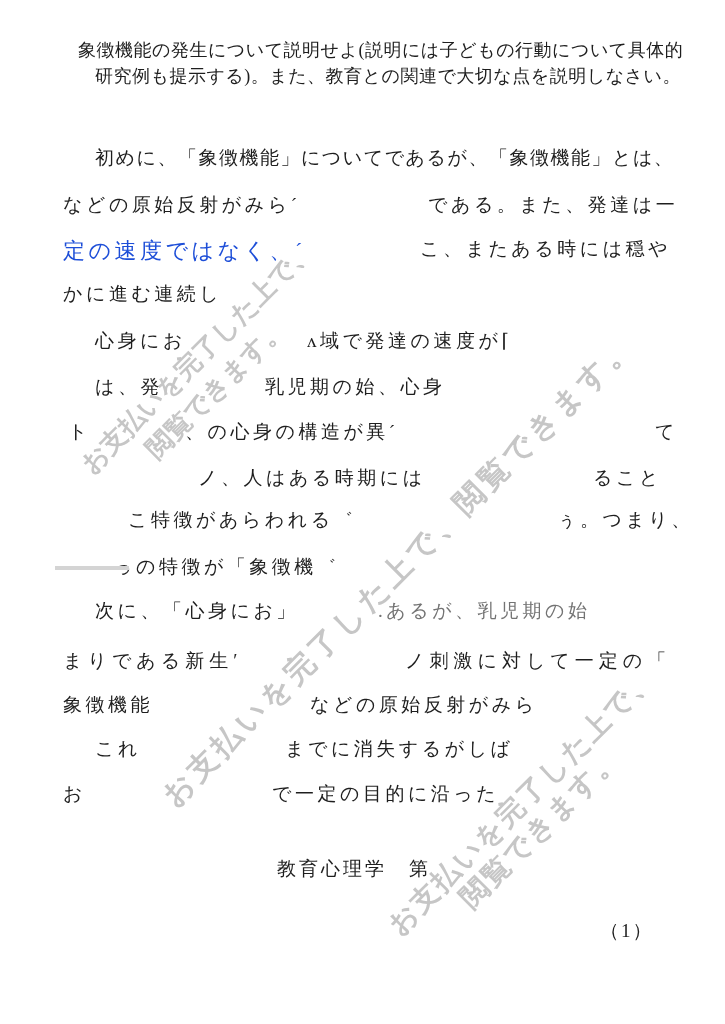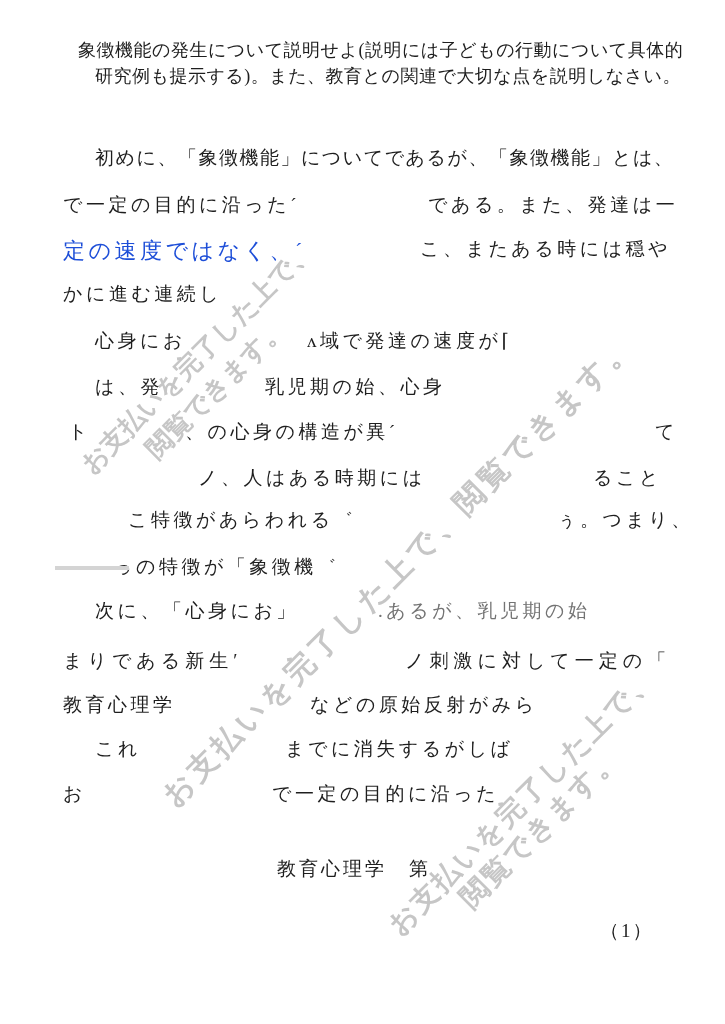--- a/index.html
+++ b/index.html
@@ -35,42 +35,42 @@
       <span class="wm" style="left: 82px; top: 444.4px; font-size: 26px; letter-spacing: 0px; color: rgb(198, 198, 198); transform-origin: 13px 50%; transform: rotate(-45deg);">お支払いを完了した上で、</span>
       <span class="wm" style="left: 147px; top: 429.4px; font-size: 26px; letter-spacing: 0px; color: rgb(198, 198, 198); transform-origin: 13px 50%; transform: rotate(-45deg);">閲覧できます。</span>
       <span class="wm" style="left: 163px; top: 772px; font-size: 30px; letter-spacing: 4px; color: rgb(198, 198, 198); transform-origin: 15px 50%; transform: rotate(-45deg);">お支払いを完了した上で、閲覧できます。</span>
       <span class="wm" style="left: 389px; top: 903.2px; font-size: 28px; letter-spacing: 2px; color: rgb(198, 198, 198); transform-origin: 14px 50%; transform: rotate(-45deg);">お支払いを完了した上で、</span>
       <span class="wm" style="left: 461px; top: 876.2px; font-size: 28px; letter-spacing: 2px; color: rgb(198, 198, 198); transform-origin: 14px 50%; transform: rotate(-45deg);">閲覧できます。</span>
     </div>
   <div class="layer" id="text-layer">
       <span class="txt" style="left: 78px; top: 40px; font-size: 18px; letter-spacing: 0.5px; color: rgb(30, 30, 30);">象徴機能の発生について説明せよ(説明には子どもの行動について具体的</span>
       <span class="txt" style="left: 95px; top: 66px; font-size: 18px; letter-spacing: 0.5px; color: rgb(30, 30, 30);">研究例も提示する)。また、教育との関連で大切な点を説明しなさい。</span>
       <span class="txt" style="left: 95px; top: 147px; font-size: 19px; letter-spacing: 1.5px; color: rgb(30, 30, 30);">初めに、「象徴機能」についてであるが、「象徴機能」とは、</span>
-      <span class="txt" style="left: 63px; top: 194px; font-size: 19px; letter-spacing: 3.5px; color: rgb(30, 30, 30);">で一定の目的に沿った´</span>
+      <span class="txt" style="left: 63px; top: 194px; font-size: 19px; letter-spacing: 3.5px; color: rgb(30, 30, 30);">などの原始反射がみら´</span>
       <span class="txt" style="left: 428px; top: 194px; font-size: 19px; letter-spacing: 3.5px; color: rgb(30, 30, 30);">である。また、発達は一</span>
       <span class="txt" style="left: 63px; top: 238px; font-size: 22px; letter-spacing: 3.5px; color: #1d4ed8;">定の速度ではなく、´</span>
       <span class="txt" style="left: 420px; top: 238px; font-size: 19px; letter-spacing: 3.5px; color: rgb(30, 30, 30);">こ、またある時には穏や</span>
       <span class="txt" style="left: 63px; top: 283px; font-size: 19px; letter-spacing: 3.5px; color: rgb(30, 30, 30);">かに進む連続し</span>
       <span class="txt" style="left: 95px; top: 330px; font-size: 19px; letter-spacing: 3.5px; color: rgb(30, 30, 30);">心身にお</span>
       <span class="txt" style="left: 307px; top: 330px; font-size: 19px; letter-spacing: 3.5px; color: rgb(30, 30, 30);">ʌ域で発達の速度が⌈</span>
       <span class="txt" style="left: 63px; top: 376px; font-size: 19px; letter-spacing: 3.5px; color: rgb(30, 30, 30); margin-left: 32px;">は、発</span>
       <span class="txt" style="left: 265px; top: 376px; font-size: 19px; letter-spacing: 3.5px; color: rgb(30, 30, 30);">乳児期の始、心身</span>
       <span class="txt" style="left: 68px; top: 421px; font-size: 19px; letter-spacing: 3.5px; color: rgb(30, 30, 30);">ト</span>
       <span class="txt" style="left: 185px; top: 421px; font-size: 19px; letter-spacing: 3.5px; color: rgb(30, 30, 30);">、の心身の構造が異´</span>
       <span class="txt" style="left: 655px; top: 421px; font-size: 19px; letter-spacing: 3.5px; color: rgb(30, 30, 30);">て</span>
       <span class="txt" style="left: 198px; top: 467px; font-size: 19px; letter-spacing: 3.5px; color: rgb(30, 30, 30);">ノ、人はある時期には</span>
       <span class="txt" style="left: 593px; top: 467px; font-size: 19px; letter-spacing: 3.5px; color: rgb(30, 30, 30);">ること</span>
       <span class="txt" style="left: 128px; top: 509px; font-size: 19px; letter-spacing: 3.5px; color: rgb(30, 30, 30);">こ特徴があらわれる゛</span>
       <span class="txt" style="left: 557px; top: 509px; font-size: 19px; letter-spacing: 3.5px; color: rgb(30, 30, 30);">ぅ。つまり、</span>
       <span class="txt" style="left: 113px; top: 556px; font-size: 19px; letter-spacing: 3.5px; color: rgb(30, 30, 30);">っの特徴が「象徴機゛</span>
       <span class="txt" style="left: 95px; top: 600px; font-size: 19px; letter-spacing: 3.5px; color: rgb(30, 30, 30);">次に、「心身にお」</span>
       <span class="txt" style="left: 378px; top: 600px; font-size: 19px; letter-spacing: 3.5px; color: #737373;">.あるが、乳児期の始</span>
       <span class="txt" style="left: 63px; top: 650px; font-size: 19px; letter-spacing: 5px; color: rgb(30, 30, 30);">まりである新生′</span>
       <span class="txt" style="left: 405px; top: 650px; font-size: 19px; letter-spacing: 5px; color: rgb(30, 30, 30);">ノ刺激に対して一定の「</span>
-      <span class="txt" style="left: 63px; top: 694px; font-size: 19px; letter-spacing: 3.5px; color: rgb(30, 30, 30);">教育心理学</span>
+      <span class="txt" style="left: 63px; top: 694px; font-size: 19px; letter-spacing: 3.5px; color: rgb(30, 30, 30);">象徴機能</span>
       <span class="txt" style="left: 310px; top: 694px; font-size: 19px; letter-spacing: 3.5px; color: rgb(30, 30, 30);">などの原始反射がみら</span>
       <span class="txt" style="left: 95px; top: 738px; font-size: 19px; letter-spacing: 3.5px; color: rgb(30, 30, 30);">これ</span>
       <span class="txt" style="left: 285px; top: 738px; font-size: 19px; letter-spacing: 3.5px; color: rgb(30, 30, 30);">までに消失するがしば</span>
       <span class="txt" style="left: 63px; top: 783px; font-size: 19px; letter-spacing: 3.5px; color: rgb(30, 30, 30);">お</span>
       <span class="txt" style="left: 272px; top: 783px; font-size: 19px; letter-spacing: 3.5px; color: rgb(30, 30, 30); text-align: center;">で一定の目的に沿った</span>
       <span class="txt" style="left: 277px; top: 858px; font-size: 19px; letter-spacing: 3px; color: rgb(30, 30, 30);">教育心理学　第</span>
       <span class="txt" style="left: 600px; top: 920px; font-size: 19px; letter-spacing: 2px; color: rgb(30, 30, 30);">（1）</span>
     </div>
   <div class="layer" id="artifact-layer">
       <div class="artifact" style="left: 55px; top: 566px; width: 74px; height: 4px;"></div>

